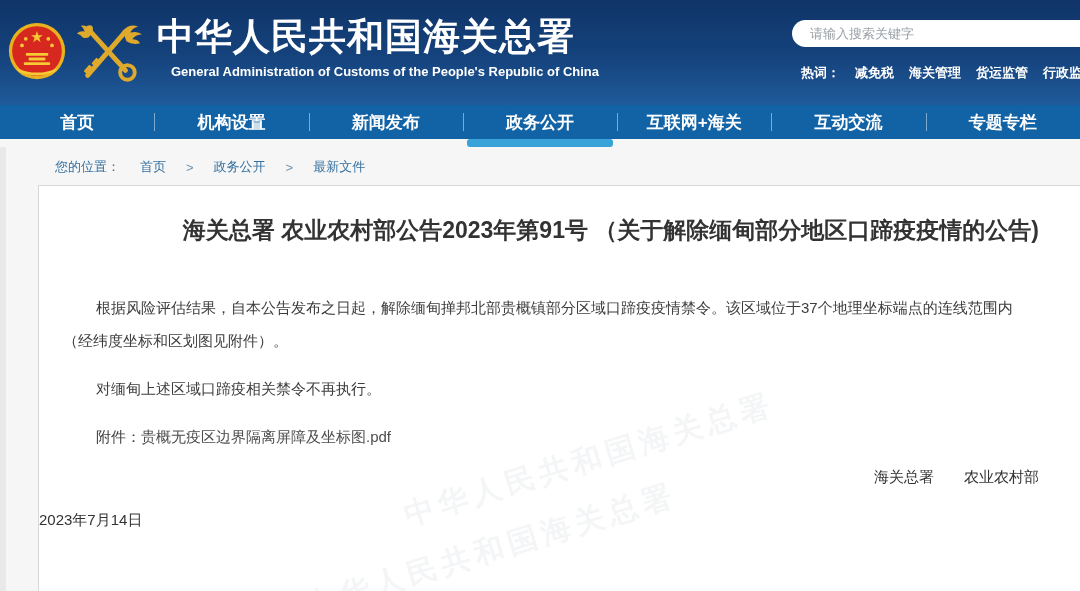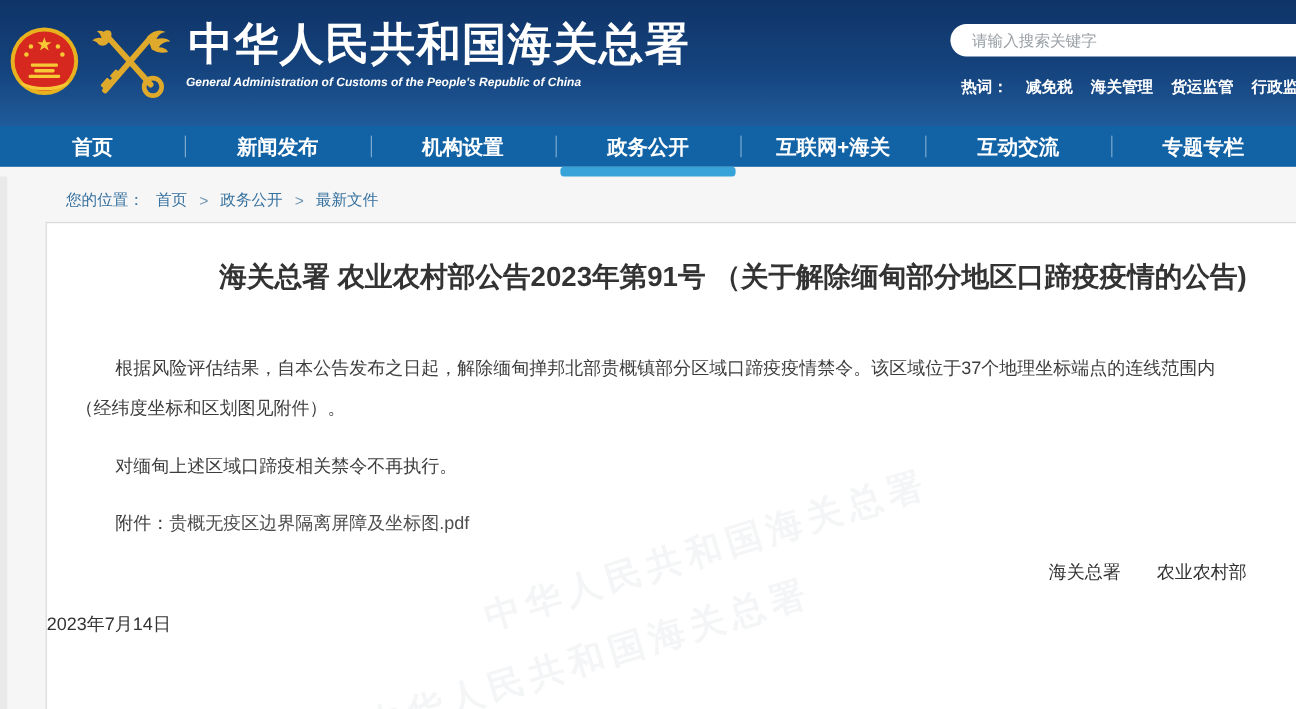--- a/index.html
+++ b/index.html
@@ -14,22 +14,22 @@
     position:absolute; left:0; top:0; width:1080px; height:105px;
     background:linear-gradient(180deg,#0f3468 0%, #15437d 55%, #1f5b9b 100%);
   }
   .emblem-national { position:absolute; left:7px; top:21px; }
   .emblem-customs  { position:absolute; left:74px; top:16px; }
   .site-title {
     position:absolute; left:157px; top:12px; color:#ffffff;
     font-size:37px; font-weight:bold; letter-spacing:1px; white-space:nowrap;
   }
   .site-title-en {
-    position:absolute; left:155px; top:64px; color:#ffffff;
-    font-size:10px; font-weight:bold; white-space:nowrap;font-style:italic;
+    position:absolute; left:171px; top:64px; color:#ffffff;
+    font-size:13px; font-weight:bold; white-space:nowrap;
   }
   .search-pill {
     position:absolute; left:792px; top:20px; width:330px; height:27px;
     background:#ffffff; border-radius:14px; padding:0 16px;
     display:flex; align-items:center;
   }
   .search-pill input {
     border:none; outline:none; width:100%; font-size:13px; color:#333;
     font-family:"Liberation Sans", sans-serif; background:transparent;
   }
@@ -55,21 +55,21 @@
   .nav-item.active::after {
     content:""; position:absolute; left:4px; right:4px; bottom:-8px; height:8px;
     background:#38a3d8; border-radius:3px;
   }
   .page-left-edge {
     position:absolute; left:0; top:147px; bottom:0; width:6px; background:#e9e9e9;
   }
   
   .breadcrumb {
     position:absolute; left:55px; top:158px; font-size:13px; color:#36719f;
-    display:flex; gap:10px; align-items:center;
+    display:flex; gap:20px; align-items:center;
   }
   .breadcrumb .crumb { cursor:pointer; }
   .breadcrumb .sep { color:#6d94b3; }
   
   .article-box {
     position:absolute; left:38px; right:-15px; top:185px; height:430px;
     background:#ffffff; border:1px solid #d8d8d8;
   }
   .article-title {
     margin:20px 55px 0 55px; text-align:right; font-size:23px; font-weight:bold;
@@ -139,22 +139,22 @@
     <span>热词：</span>
     <span class="hw-link">减免税</span>
     <span class="hw-link">海关管理</span>
     <span class="hw-link">货运监管</span>
     <span class="hw-link">行政监管</span>
   </div>
 </div>
 
 <div class="navbar">
   <div class="nav-item">首页</div>
+  <div class="nav-item">机构设置</div>
   <div class="nav-item">新闻发布</div>
-  <div class="nav-item">机构设置</div>
   <div class="nav-item active">政务公开</div>
   <div class="nav-item">互联网+海关</div>
   <div class="nav-item">互动交流</div>
   <div class="nav-item">专题专栏</div>
 </div>
 
 <div class="page-left-edge"></div>
 
 <div class="breadcrumb">
   <span>您的位置：</span>

